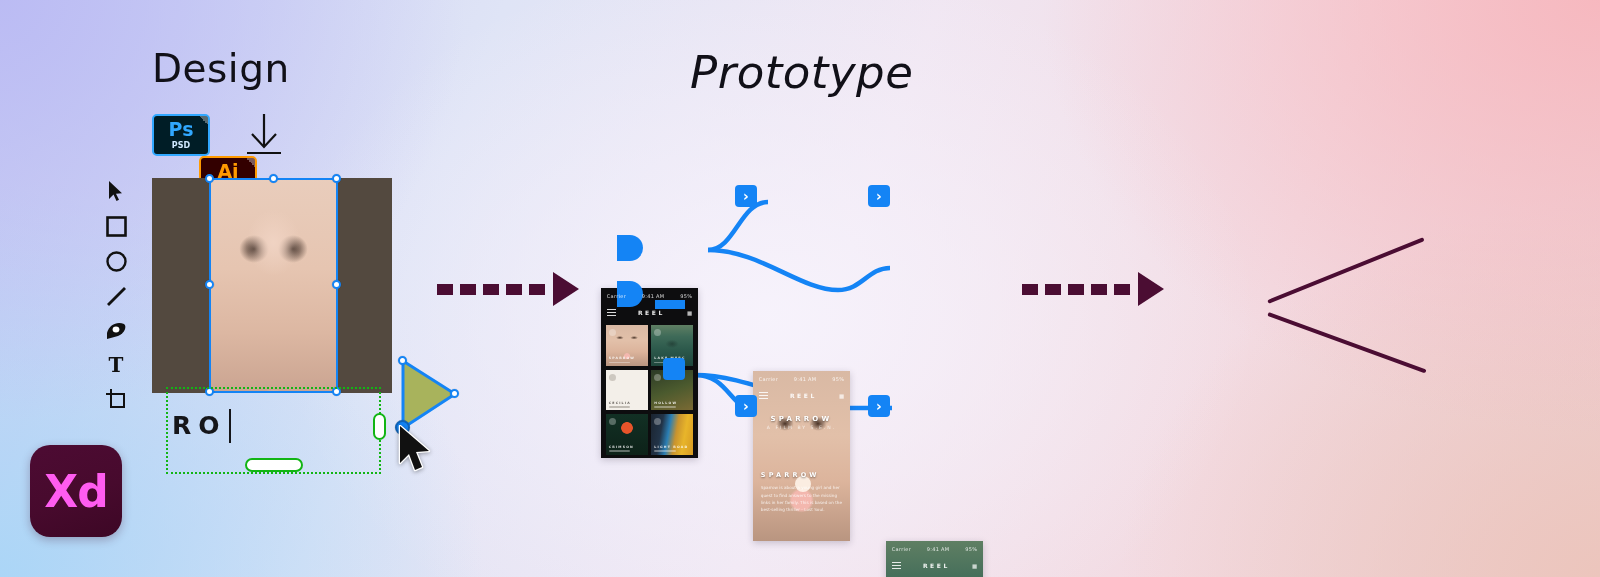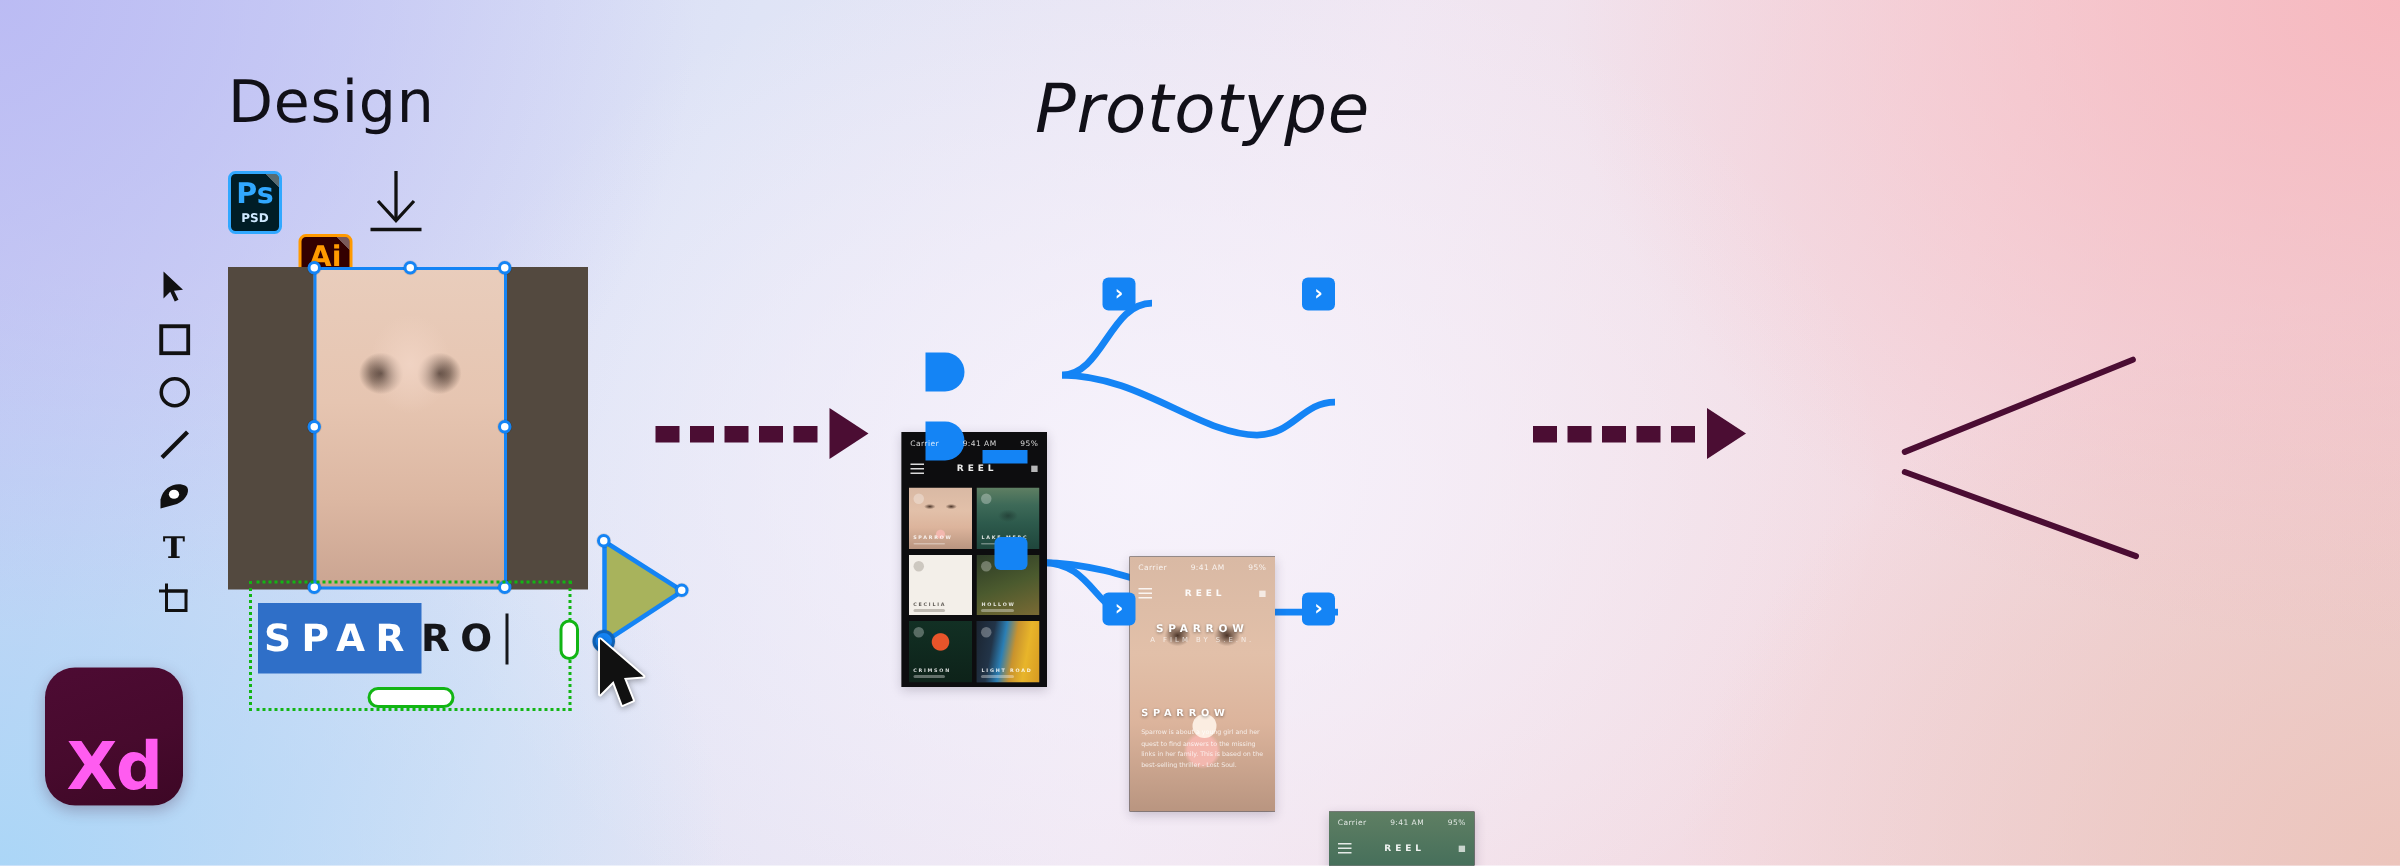--- a/index.html
+++ b/index.html
@@ -22,21 +22,21 @@
   .sec-title {
     font-family: "DejaVu Sans", sans-serif;
     font-weight: 400;
     color: #111018;
     white-space: nowrap;
     letter-spacing: 0.5px;
   }
 
   
   .filebadge {
-    width: 36px; height: 42px;
+    width: 58px; height: 42px;
     border-radius: 5px;
     position: relative;
     border: 2px solid;
     display: flex; flex-direction: column;
     align-items: center; justify-content: center;
     overflow: hidden;
   }
   .filebadge .glyph { font-weight: 700; font-size: 19px; line-height: 1; }
   .filebadge .ext   { font-weight: 700; font-size: 8px; line-height: 1; margin-top: 3px; }
   .fb-ps { background: #001d26; border-color: #31a8ff; }
@@ -83,21 +83,21 @@
   .caret { width: 2px; background: #15161a; }
 
   .tri-shape { filter: drop-shadow(0 0 0 transparent); }
 
   .cursor-arrow { filter: drop-shadow(0 1px 2px rgba(0,0,0,.35)); }
 
   
   .xd-app {
     width: 92px; height: 92px; border-radius: 20px;
     background: linear-gradient(160deg, #4d0b33 0%, #470a2d 55%, #3d0725 100%);
-    display: flex; align-items: flex-end; justify-content: center;
+    display: flex; align-items: center; justify-content: center;
     box-shadow: 0 3px 10px rgba(60,10,40,.28);
   }
   .xd-app span {
     font-family: "DejaVu Sans", sans-serif;
     font-weight: 700; font-size: 44px; color: #ff5cf0; letter-spacing: -1px;
   }
 
   
   .dash-arrow { display: flex; align-items: center; gap: 7px; }
   .dash-arrow .dash { width: 16px; height: 11px; background: #4b0d33; }
@@ -261,21 +261,20 @@
   <div class="abs handle" style="left:205px; top:280px;"></div>
   <div class="abs handle" style="left:332px; top:280px;"></div>
   <div class="abs handle" style="left:205px; top:387px;"></div>
   <div class="abs handle" style="left:332px; top:387px;"></div>
 
   <div class="abs green-dash" style="left:166px; top:387px; width:215px; height:87px;"></div>
   <div class="abs green-pill" style="left:245px; top:458px; width:58px; height:14px;"></div>
   <div class="abs green-pill" style="left:373px; top:413px; width:13px; height:27px;"></div>
 
   <div class="abs" style="left:172px; top:402px; display:flex; align-items:center; height:47px;">
-    <span class="text-run text-sel" style="padding:11px 4px;">SPAR</span>
     <span class="text-run text-plain" style="padding:11px 0;">RO</span>
     <span class="caret" style="height:34px; margin-left:2px;"></span>
   </div>
 
   <div class="abs tri-shape" style="left:398px; top:356px;">
     <svg width="62" height="82" viewBox="0 0 62 82">
       <polygon points="5,5 57,38 5,72" fill="#a8b35c" stroke="#1484f5" stroke-width="3"></polygon>
     </svg>
   </div>
   <div class="abs handle" style="left:398px; top:356px;"></div>

